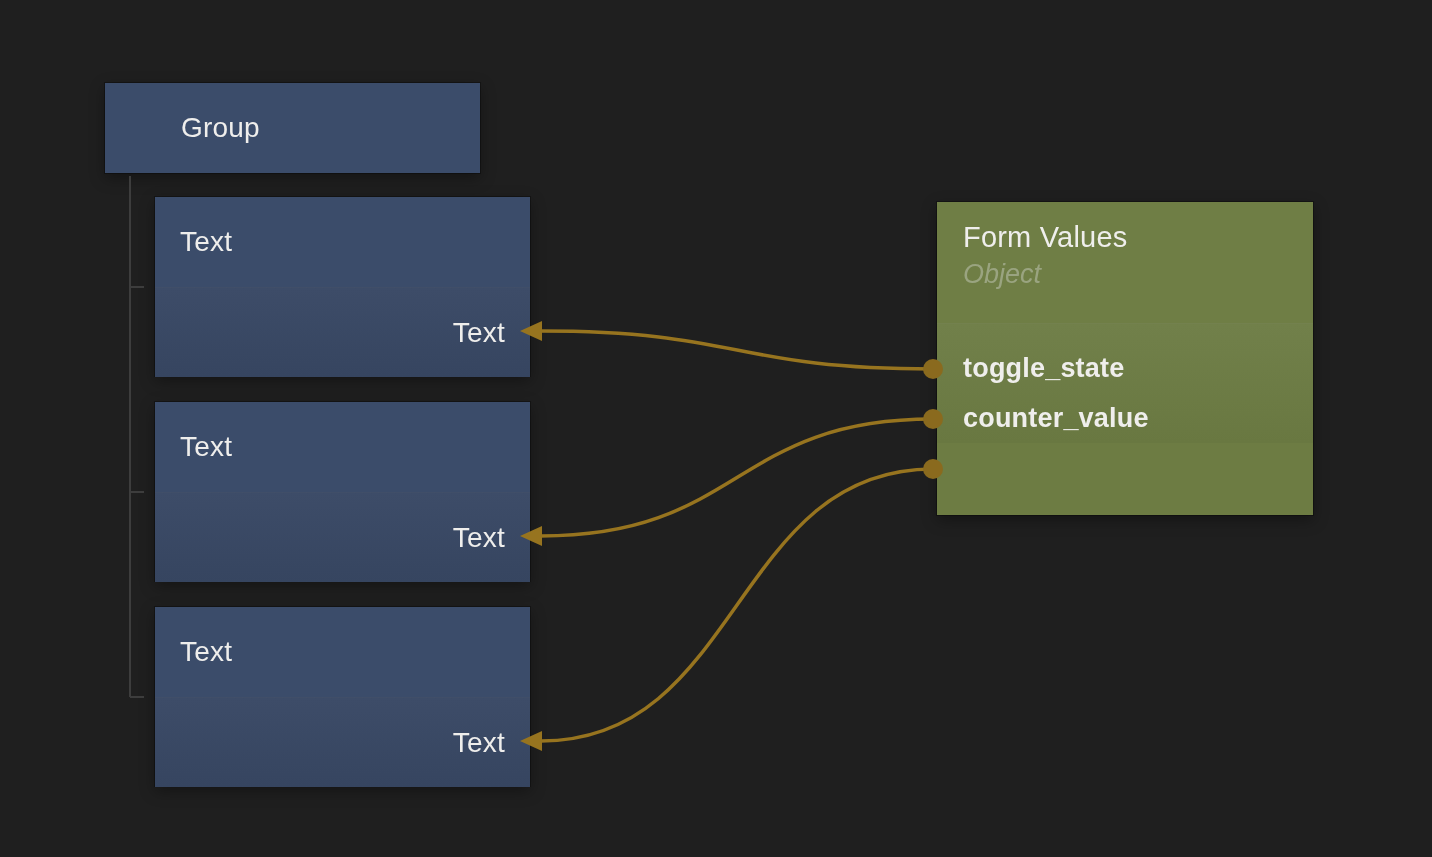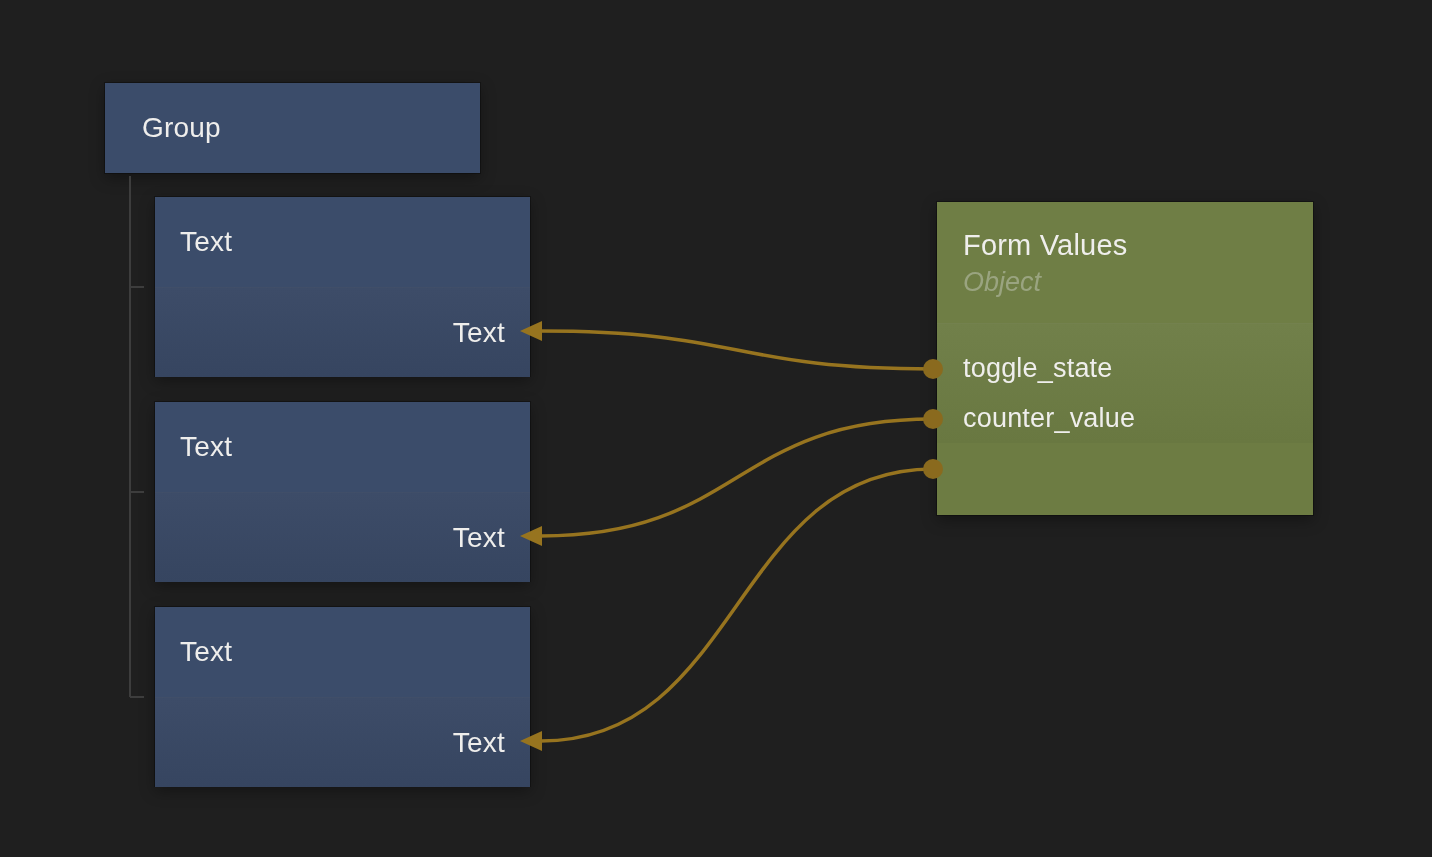--- a/index.html
+++ b/index.html
@@ -26,21 +26,21 @@
   .node{
     position:absolute;
     box-shadow:0 0 0 1px rgba(0,0,0,.30), 0 5px 14px rgba(0,0,0,.35);
   }
   
   .node-group{
     left:105px;top:83px;width:375px;height:90px;
     background:var(--blue-node-header);
     display:flex;align-items:center;
   }
-  .node-group .title{padding-left:37px;}
+  .node-group .title{padding-left:37px;margin-left:39px;}
   
   .node-text{
     left:155px;width:375px;height:179px;
     background:var(--blue-node-body);
   }
   .node-text .header{
     height:90px;
     background:var(--blue-node-header);
     display:flex;align-items:center;
   }
@@ -53,37 +53,38 @@
   }
   .node-text .input-label{padding-right:25px;}
   
   .node-form{
     left:937px;top:202px;width:376px;height:313px;
     background:var(--olive-node-body);
   }
   .node-form .header{
     height:121px;
     background:var(--olive-node-header);
-    padding:24px 26px 0 26px;
+    padding:16px 26px 0 26px;
   }
   .node-form .header .title{
     font-size:29px;color:var(--label-color);line-height:38px;
   }
   .node-form .header .subtitle{
     font-size:27px;color:var(--subtitle-color);line-height:36px;font-style:italic;
   }
   .node-form .body{
     padding-top:19px;
     background:linear-gradient(180deg,#71804a 0%,#697841 100%);
     border-top:1px solid rgba(255,255,255,.07);
   }
   .port-row{
     height:50px;
     display:flex;align-items:center;
     padding-left:26px;
+    font-weight:bold;
   }
   .title,.label{
     font-size:28px;color:var(--label-color);
     letter-spacing:.2px;
   }
   .port-row .label{font-size:27px;}
   .wire-layer{
     position:absolute;left:0;top:0;
     pointer-events:none;
   }

